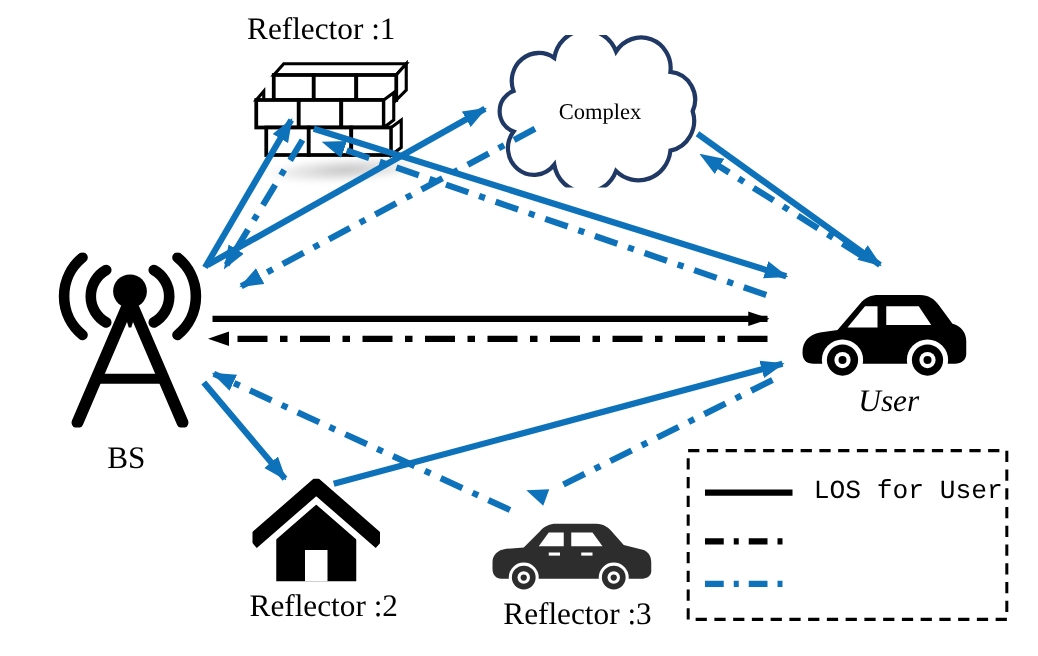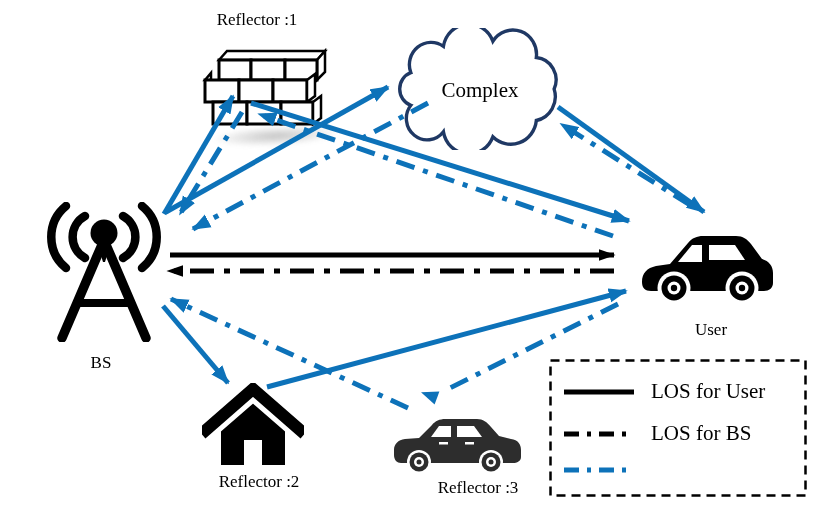--- a/index.html
+++ b/index.html
@@ -1,34 +1,34 @@
 <!DOCTYPE html>
 <html><head>
 <meta charset="utf-8">
 <style>
   html,body{margin:0;padding:0;background:#fff;}
   #stage{position:relative;width:830px;height:525px;background:#fff;overflow:hidden;
          font-family:"Liberation Serif","DejaVu Serif",serif;color:#000;}
   .icon{position:absolute;z-index:2;}
   .icon svg{display:block;}
-  .node-label{position:absolute;z-index:6;font-size:17px;white-space:nowrap;
+  .node-label{position:absolute;z-index:6;font-size:25px;white-space:nowrap;
               transform:translateX(-50%);}
   #cloud-box{position:absolute;z-index:2;display:flex;align-items:center;justify-content:center;}
   #cloud-box svg{position:absolute;left:0;top:0;}
-  #cloud-text{position:relative;z-index:3;text-align:center;font-size:21px;line-height:1.18;margin-top:2px;}
+  #cloud-text{position:relative;z-index:3;text-align:center;font-size:18px;line-height:1.18;margin-top:2px;}
   #arrows-svg{position:absolute;left:0;top:0;z-index:5;}
   #wall-shadow{position:absolute;left:212px;top:126px;width:128px;height:20px;z-index:1;
                background:radial-gradient(closest-side,rgba(90,90,90,.35),rgba(120,120,120,0));
                filter:blur(2px);transform:rotate(-3deg);}
   #legend{position:absolute;left:549px;top:359px;width:258px;height:138px;z-index:6;}
   #legend-border{position:absolute;left:0;top:0;}
   #legend-rows{position:absolute;left:0;top:0;width:100%;height:100%;
                display:flex;flex-direction:column;justify-content:space-evenly;padding:3px 0;
                box-sizing:border-box;}
-  .legend-row{display:flex;align-items:center;padding-left:13px;}
+  .legend-row{display:flex;align-items:center;padding-left:13px;font-family:Liberation Mono, monospace;}
   .legend-row svg{flex:0 0 auto;}
   .legend-label{font-size:21px;margin-left:15px;white-space:nowrap;}
 </style>
 </head>
 <body>
 
 <div id="stage">
 
   <div id="wall-shadow"></div>
 
@@ -150,40 +150,39 @@
         <line x1="428" y1="103" x2="193" y2="229" stroke="#0D72B9" stroke-width="5" stroke-dasharray="19 9 5 9" marker-end="url(#arrow-blue)"></line>
         <line x1="690" y1="205" x2="561" y2="124" stroke="#0D72B9" stroke-width="5" stroke-dasharray="19 9 5 9" marker-end="url(#arrow-blue)"></line>
         <line x1="618" y1="304" x2="450" y2="388" stroke="#0D72B9" stroke-width="5" stroke-dasharray="19 9 5 9"></line>
         <path d="M0,-7 L17,0 L0,7 Z" fill="#0D72B9" transform="translate(437,398) rotate(-160)"></path>
         <line x1="408" y1="408" x2="171" y2="299" stroke="#0D72B9" stroke-width="5" stroke-dasharray="19 9 5 9" marker-end="url(#arrow-blue)"></line>
       </g>
   </svg>
 
   <div class="node-label" style="left:257px;top:10px;">Reflector :1</div>
   <div class="node-label" style="left:101px;top:353px;">BS</div>
-  <div class="node-label" style="left:711px;top:320px;">User</div>
+  <div class="node-label" style="left:711px;top:308px;font-style:italic;">User</div>
   <div class="node-label" style="left:259px;top:472px;text-align:right;">Reflector :2</div>
-  <div class="node-label" style="left:462px;top:478px;margin-left:16px;">Reflector :3</div>
+  <div class="node-label" style="left:462px;top:478px;">Reflector :3</div>
 
   <div id="legend">
     <svg id="legend-border" width="258" height="138" viewBox="0 0 258 138">
       <rect x="1.5" y="1.5" width="255" height="135" fill="#fff" stroke="#000" stroke-width="2.5" stroke-dasharray="9 6"></rect>
     </svg>
     <div id="legend-rows">
         <div class="legend-row">
           <svg width="74" height="14">
             <line x1="2" y1="7" x2="72" y2="7" stroke="#000000" stroke-width="5"></line>
           </svg>
           <span class="legend-label">LOS for User</span>
         </div>
         <div class="legend-row">
           <svg width="74" height="14">
             <line x1="2" y1="7" x2="72" y2="7" stroke="#000000" stroke-width="5" stroke-dasharray="15 8 4 8"></line>
           </svg>
-          <span class="legend-label">LOS for BS</span>
         </div>
         <div class="legend-row">
           <svg width="74" height="14">
             <line x1="2" y1="7" x2="72" y2="7" stroke="#0D72B9" stroke-width="5" stroke-dasharray="15 8 4 8"></line>
           </svg>
         </div>
       </div>
   </div>
 
 </div>

